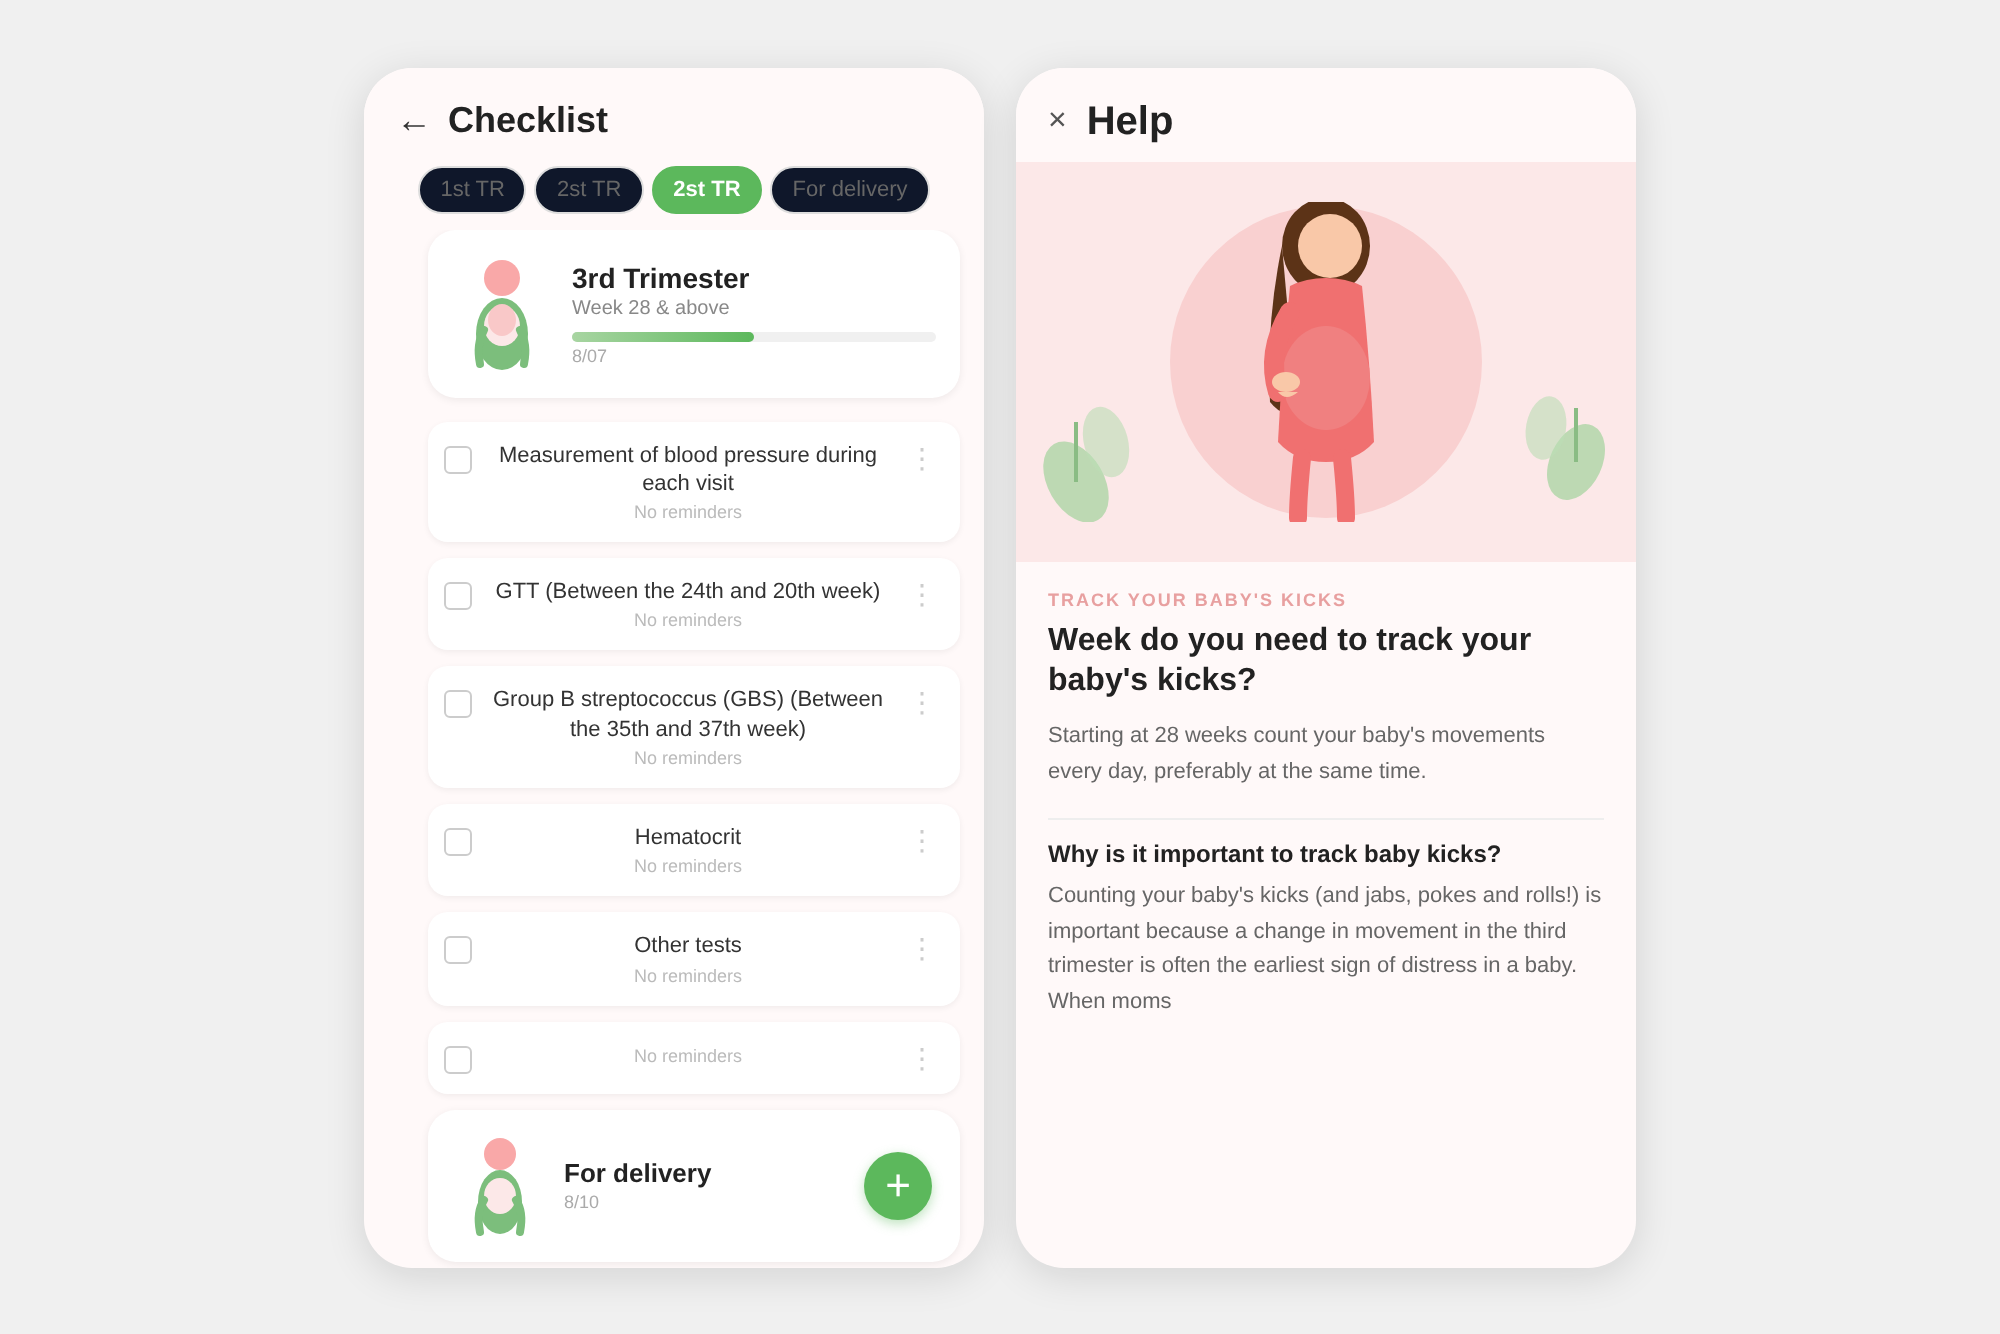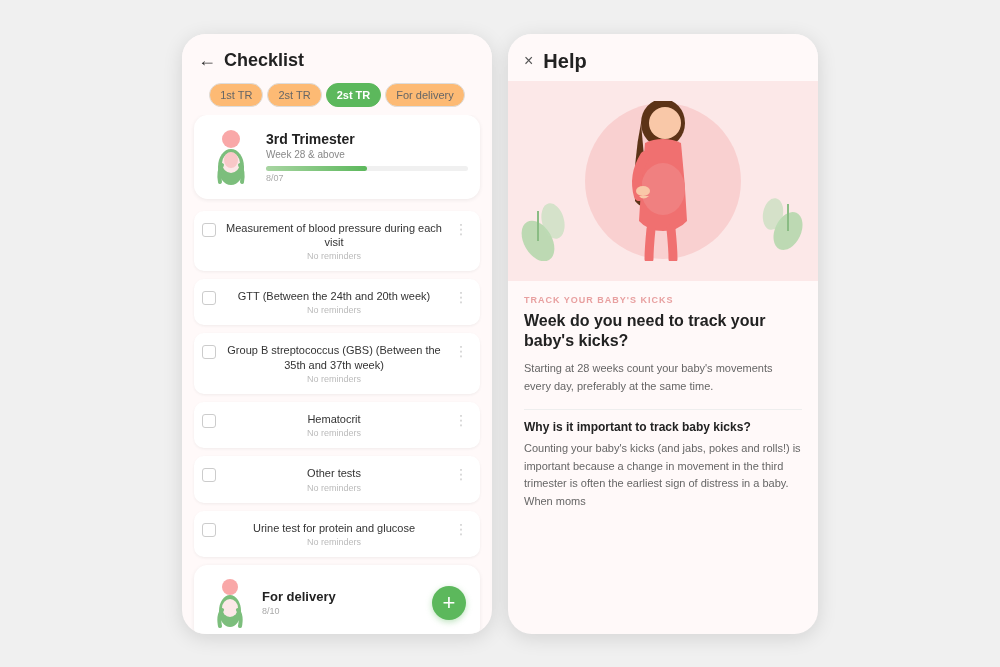--- a/index.html
+++ b/index.html
@@ -71,35 +71,36 @@
       gap: 4px;
       background: #fff9f9;
       justify-content: center;
     }
     .tab {
       padding: 5px 10px;
       border-radius: 20px;
       font-size: 11px;
       cursor: pointer;
       border: 1px solid #ddd;
-      background: #fdba74;
+      background: #0f172a;
       color: #666;
       white-space: nowrap;
     }
     .tab.active {
       background: #5cb85c;
       color: #fff;
       border-color: #5cb85c;
       font-weight: 600;
     }
     
     .left-content {
       flex: 1;
       overflow-y: auto;
       padding: 0 12px 12px;
+      margin-left: 20px;
     }
     
     .trimester-card {
       background: #fff;
       border-radius: 14px;
       padding: 12px;
       margin-bottom: 12px;
       display: flex;
       align-items: center;
       gap: 10px;
@@ -382,21 +383,20 @@
         <div class="checklist-text">
           <div class="checklist-title">Other tests</div>
           <div class="checklist-reminder">No reminders</div>
         </div>
         <div class="checklist-menu">⋮</div>
       </div>
 
       <div class="checklist-item">
         <div class="checkbox"></div>
         <div class="checklist-text">
-          <div class="checklist-title">Urine test for protein and glucose</div>
           <div class="checklist-reminder">No reminders</div>
         </div>
         <div class="checklist-menu">⋮</div>
       </div>
 
       <div class="delivery-card">
         <svg class="delivery-avatar" viewBox="0 0 44 52" xmlns="http://www.w3.org/2000/svg">
           <circle cx="22" cy="10" r="8" fill="#f9a8a8"></circle>
           <ellipse cx="22" cy="34" rx="11" ry="16" fill="#7cbe7c"></ellipse>
           <ellipse cx="22" cy="31" rx="8" ry="9" fill="#fce8e8"></ellipse>

